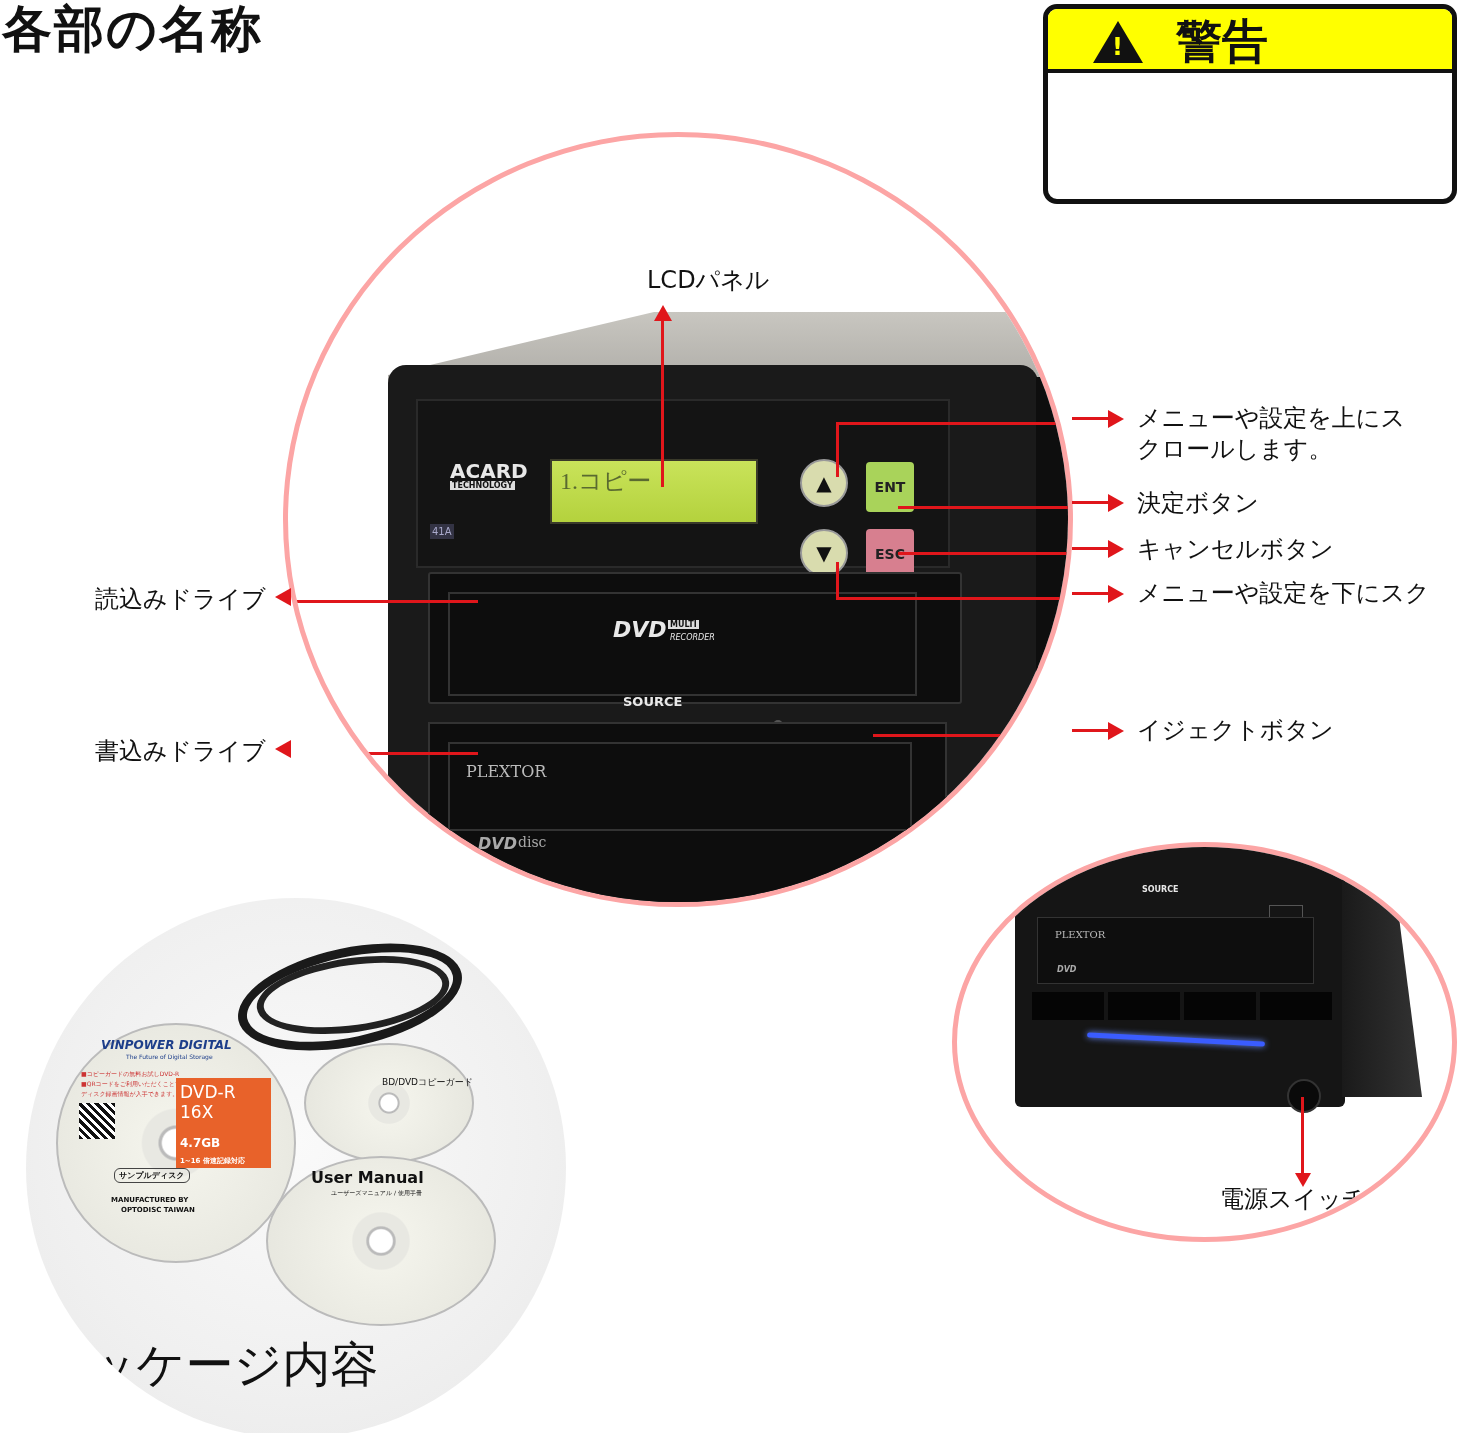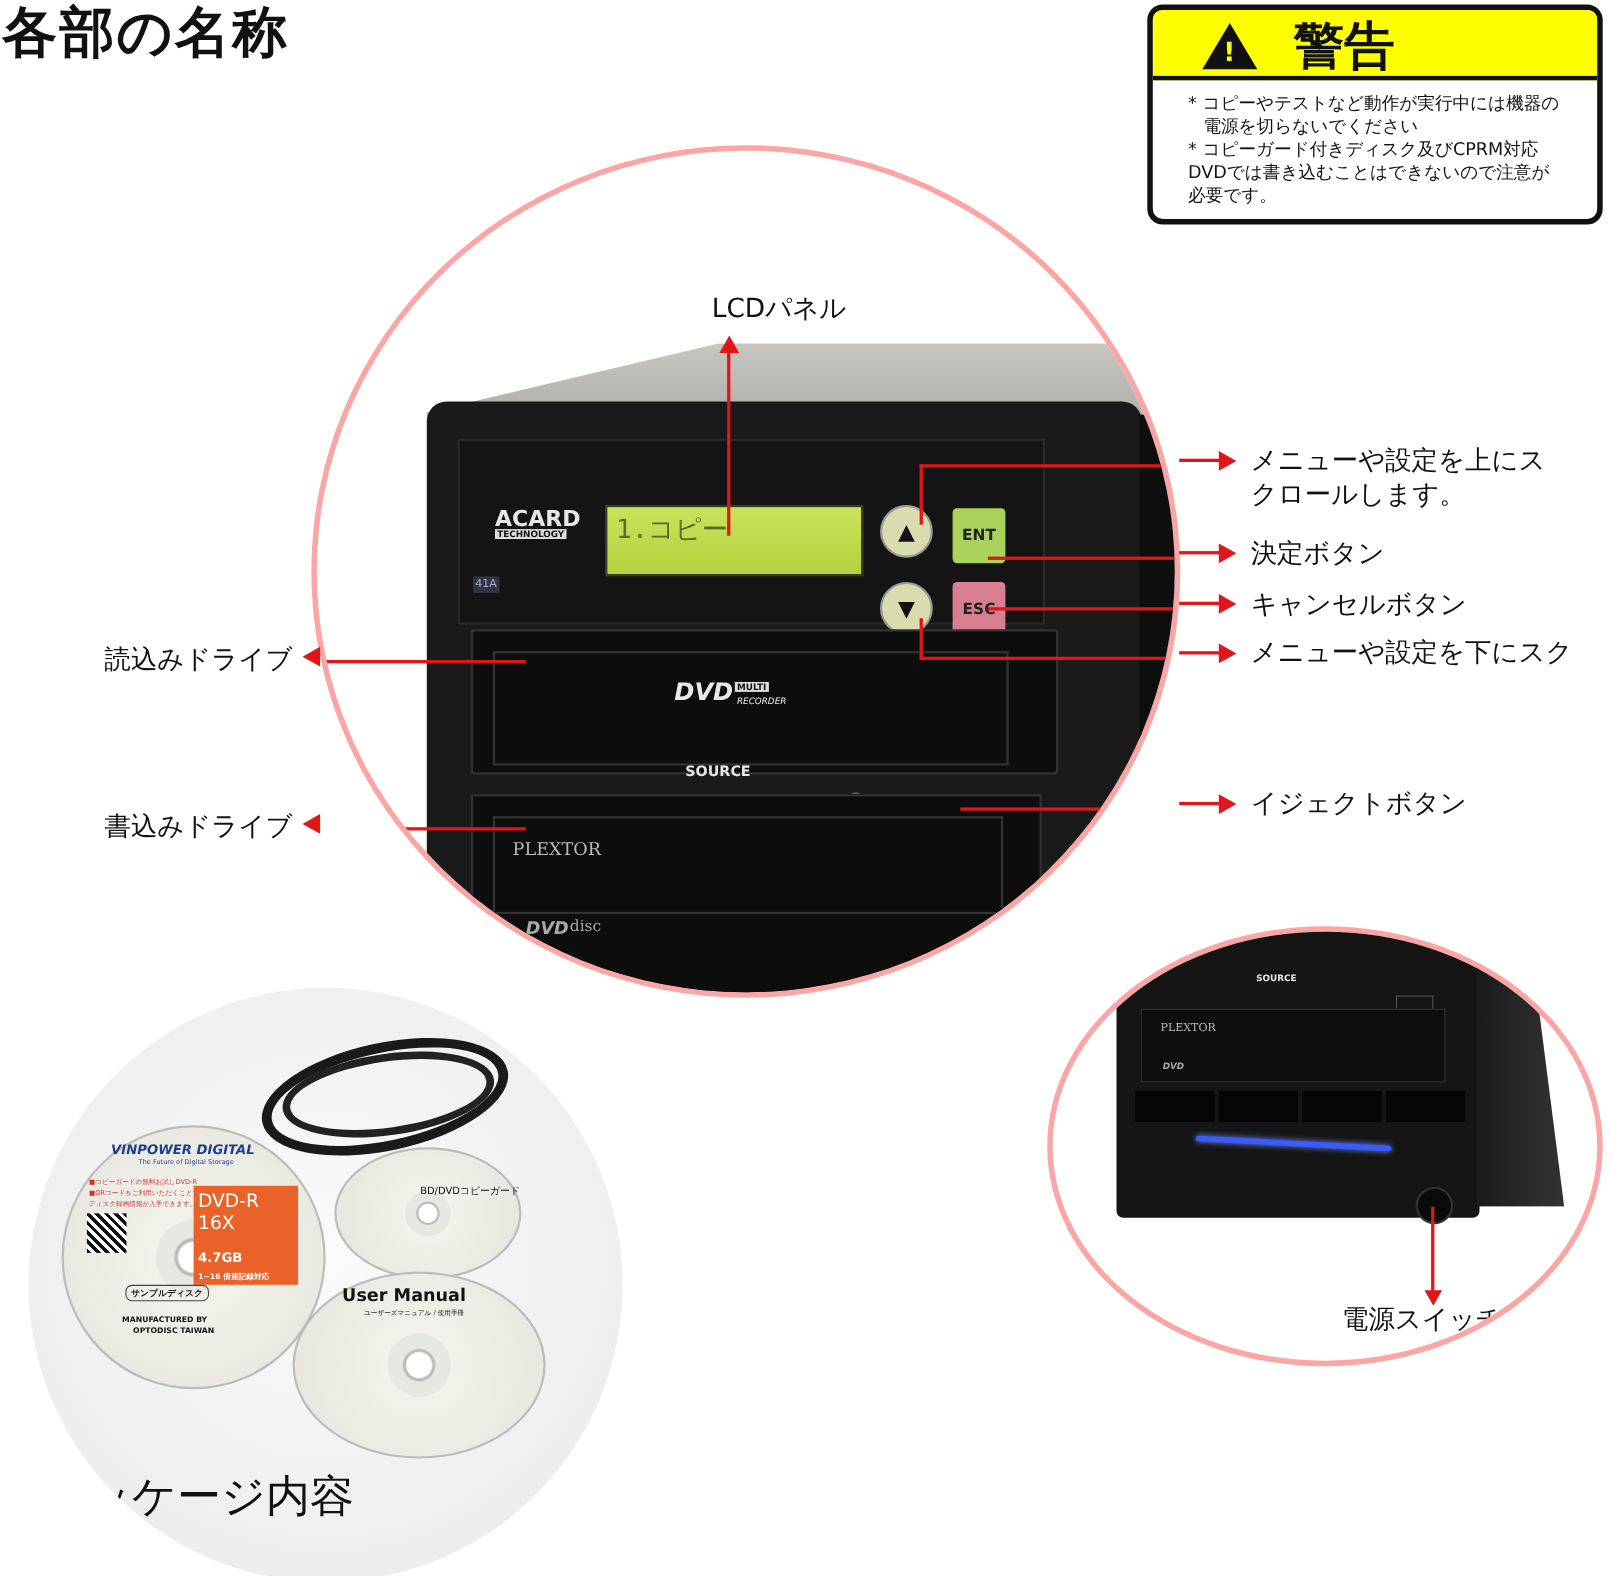--- a/index.html
+++ b/index.html
@@ -39,41 +39,34 @@
 <body>
 
 <div class="abs title">各部の名称</div>
 
 <div class="abs warn">
   <div class="warn-head">
     <div class="tri"></div>
     <div class="tri-mark">!</div>
     <div class="wt">警告</div>
   </div>
-  <div class="warn-body">
-    <div>* コピーやテストなど動作が実行中には機器の</div>
-    <div style="padding-left:14px">  電源を切らないでください</div>
-    <div>* コピーガード付きディスク及びCPRM対応</div>
-    <div>DVDでは書き込むことはできないので注意が</div>
-    <div>必要です。</div>
-  </div>
 </div>
 
 <div class="abs circle main-circle">
 
   <div class="abs dev-top" style="left:100px;top:175px;width:700px;height:90px;clip-path:polygon(0 70%,38% 0,100% 0,100% 100%,0 100%);"></div>
 
   <div class="abs dev-body" style="left:100px;top:228px;width:650px;height:560px;border-radius:18px 18px 0 0;"></div>
   <div class="abs" style="left:748px;top:240px;width:60px;height:560px;background:#0e0e0e;"></div>
 
   <div class="abs panel" style="left:128px;top:262px;width:530px;height:165px;"></div>
   <div class="abs txt-white" style="left:162px;top:322px;font-size:20px;font-weight:bold;">ACARD</div>
   <div class="abs" style="left:162px;top:344px;font-size:8px;background:#ddd;color:#111;padding:0 2px;font-weight:bold;">TECHNOLOGY</div>
   <div class="abs" style="left:142px;top:387px;font-size:10px;background:#334;color:#aac;padding:2px;">41A</div>
-  <div class="abs lcd" style="left:262px;top:322px;width:235px;height:65px;line-height:40px;">
+  <div class="abs lcd" style="left:262px;top:322px;width:208px;height:65px;line-height:40px;font-family:Liberation Serif, serif;">
     <span>1.コピー</span>
   </div>
   <div class="abs rbtn" style="left:512px;top:322px;width:44px;height:44px;">
     <span>▲</span>
   </div>
   <div class="abs rbtn" style="left:512px;top:392px;width:44px;height:44px;">
     <span>▼</span>
   </div>
   <div class="abs sqbtn" style="left:578px;top:325px;width:48px;height:50px;background:#a9d35a;">ENT</div>
   <div class="abs sqbtn" style="left:578px;top:392px;width:48px;height:50px;background:#d77f8f;">ESC</div>
@@ -185,14 +178,14 @@
   <div class="abs" style="left:85px;top:298px;font-size:7px;font-weight:bold;">MANUFACTURED BY</div>
   <div class="abs" style="left:95px;top:308px;font-size:7px;font-weight:bold;">OPTODISC TAIWAN</div>
 
   <div class="abs disc" style="left:278px;top:145px;width:170px;height:120px;border-radius:50%;"></div>
   <div class="abs" style="left:312px;top:178px;font-size:9px;margin-left:44px;">BD/DVDコピーガード</div>
 
   <div class="abs disc" style="left:240px;top:258px;width:230px;height:170px;border-radius:50%;"></div>
   <div class="abs" style="left:285px;top:270px;font-size:16px;font-weight:bold;">User Manual</div>
   <div class="abs" style="left:305px;top:291px;font-size:6px;">ユーザーズマニュアル / 使用手冊</div>
 
-  <div class="abs" style="left:12px;top:435px;font-size:40px;color:#111;">パッケージ内容</div>
+  <div class="abs" style="left:12px;top:435px;font-size:48px;color:#111;">パッケージ内容</div>
 </div>
 
 </body></html>

